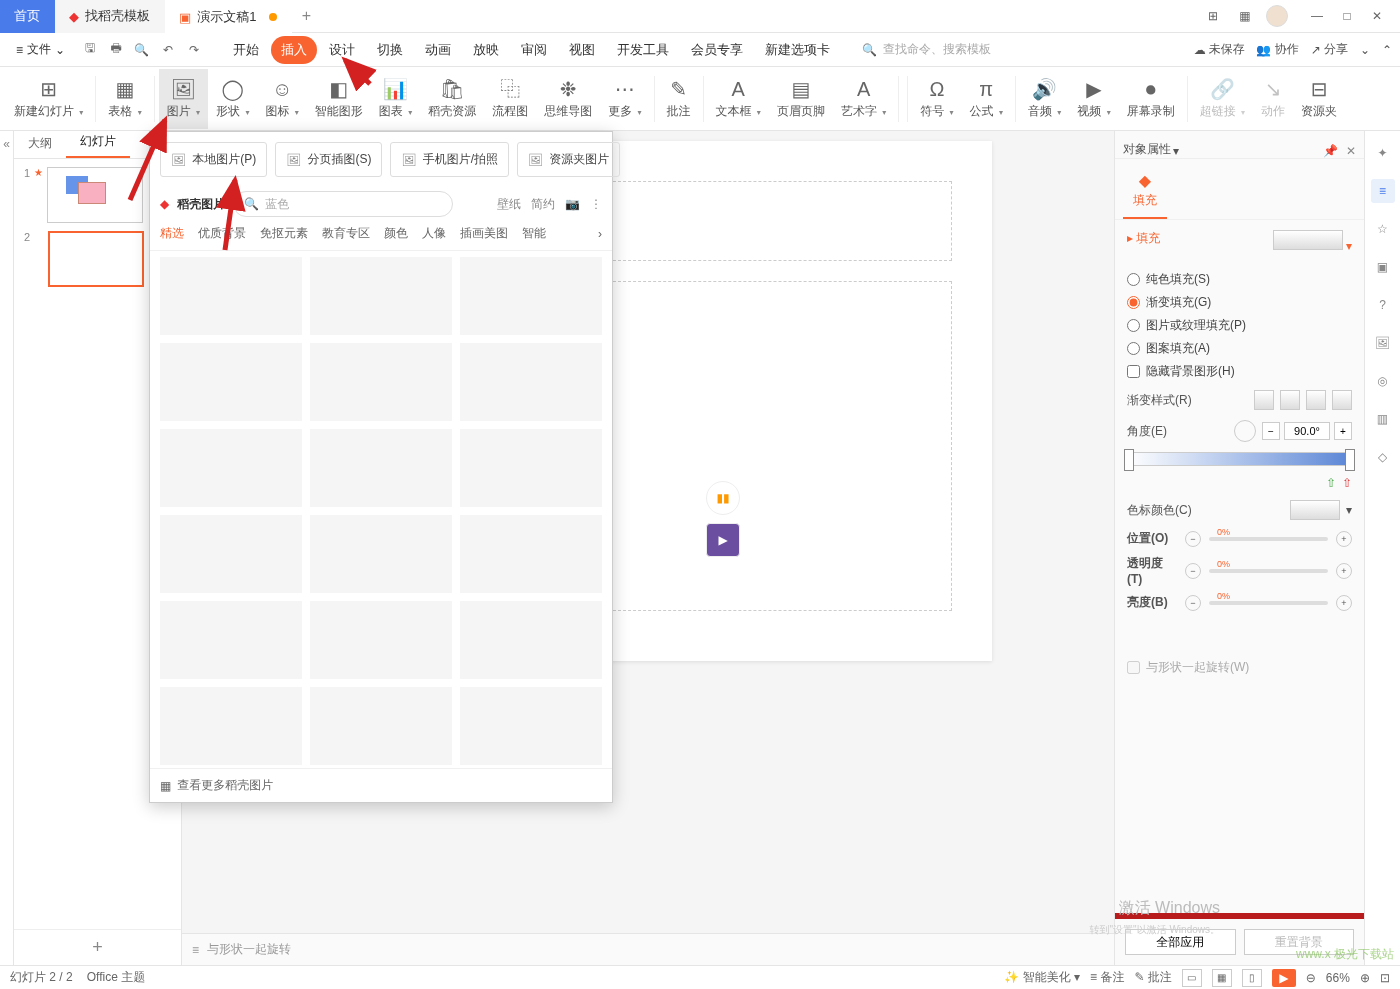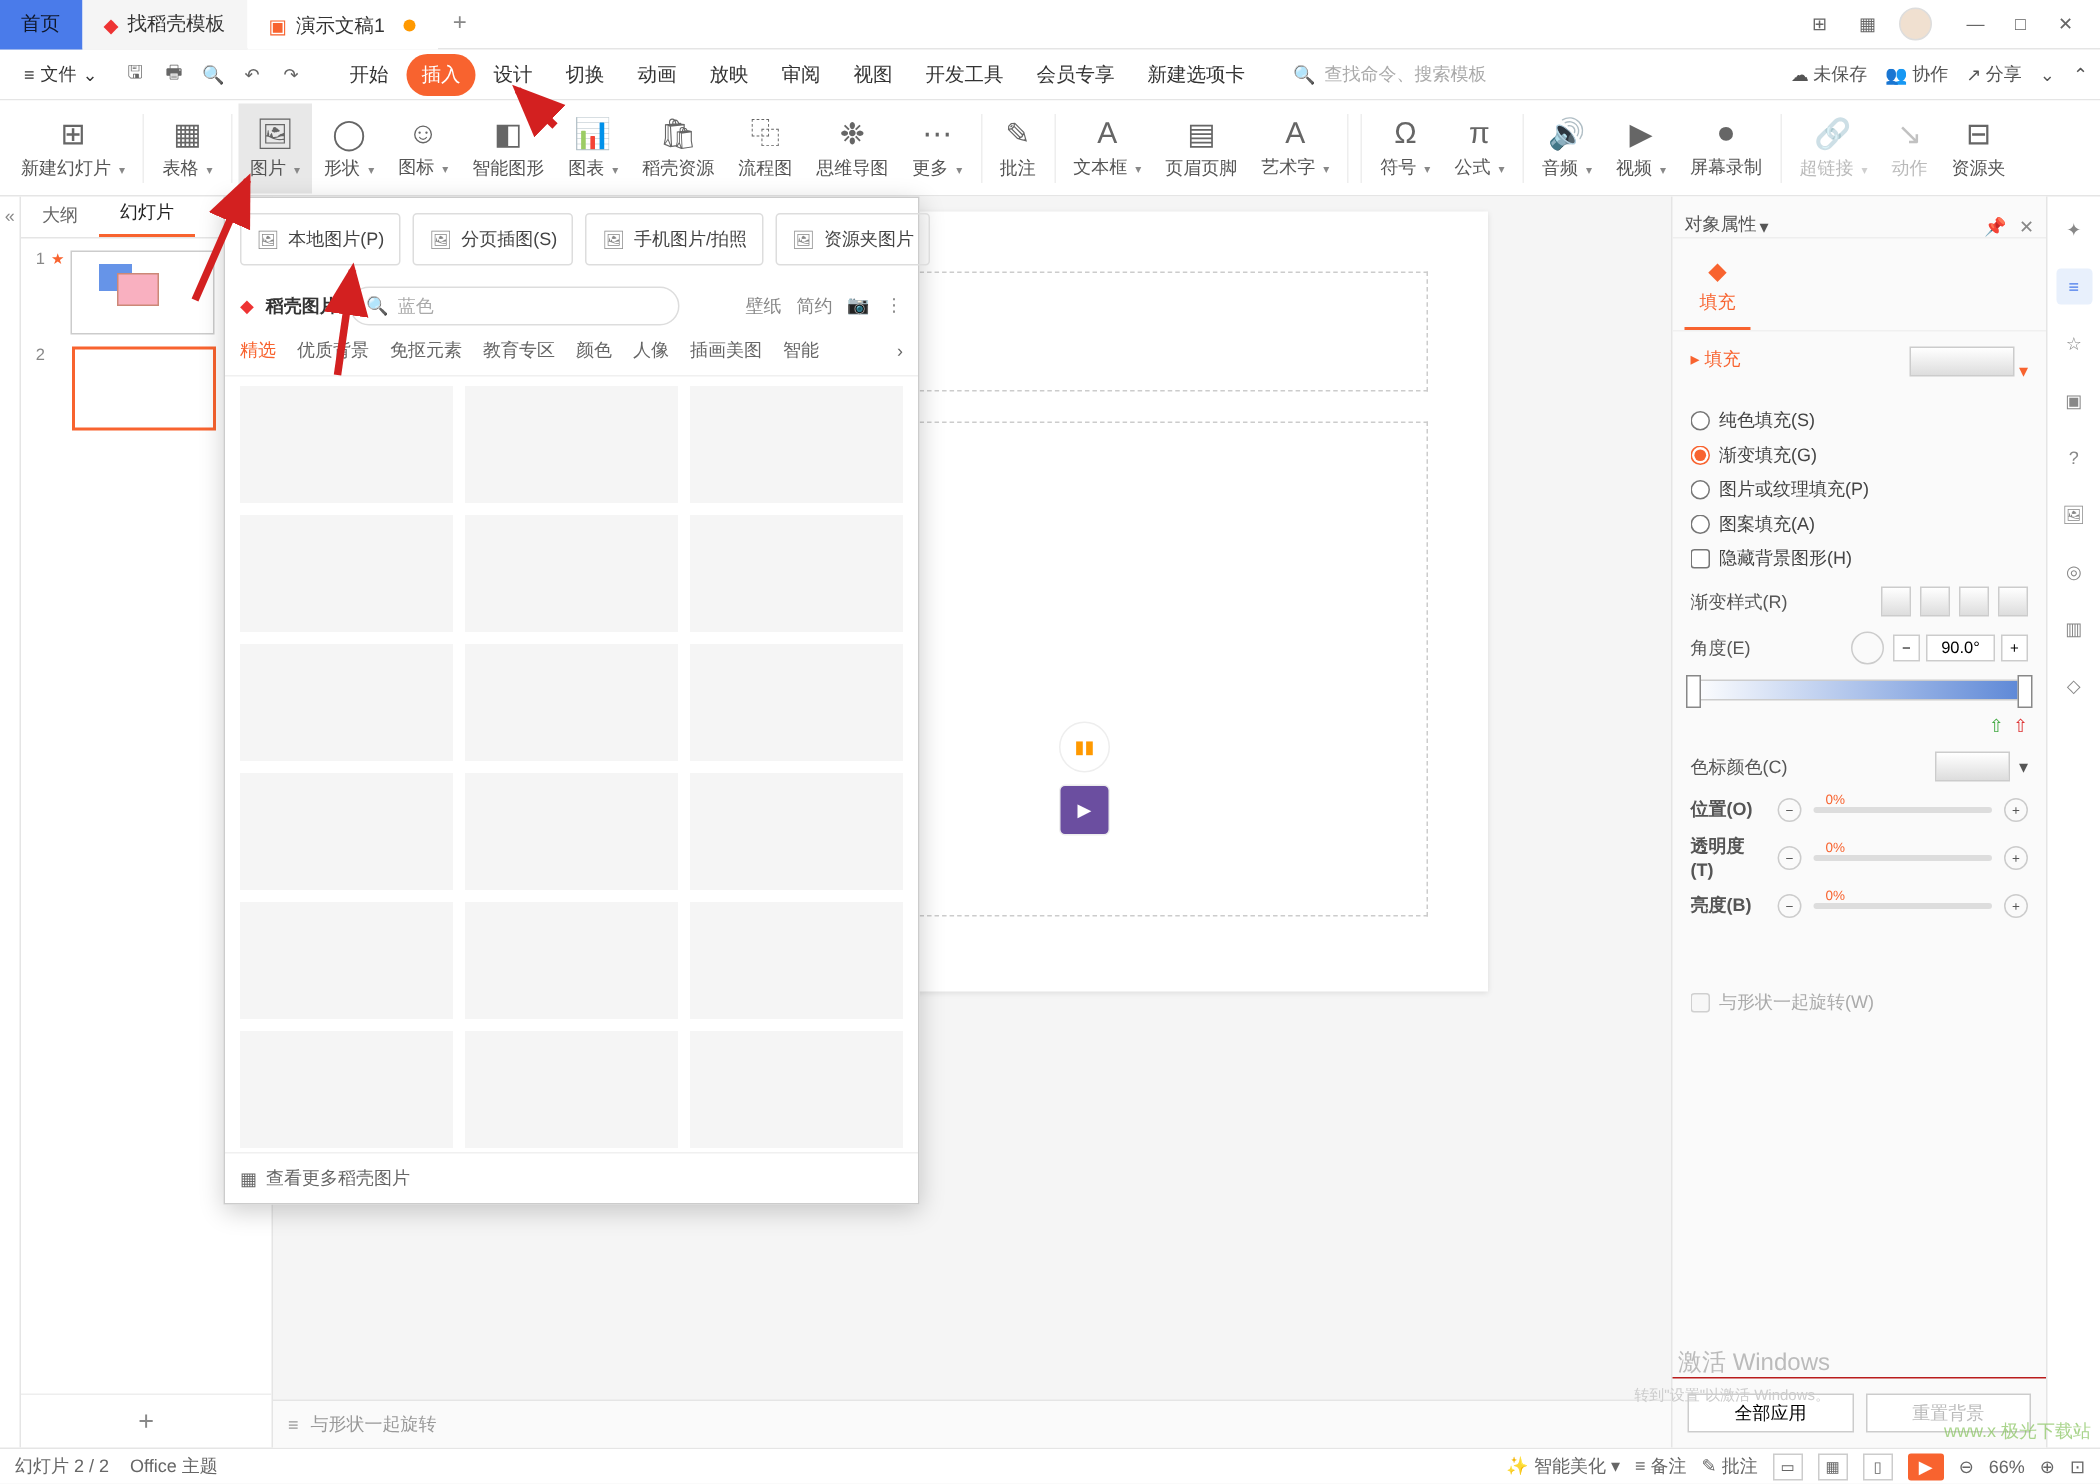--- a/index.html
+++ b/index.html
@@ -1,19 +1,19 @@
 <!DOCTYPE html>
 <html><head>
 <meta charset="utf-8">
 <style>
 * { margin: 0; padding: 0; box-sizing: border-box; font-family: "Microsoft YaHei", Arial, sans-serif; }
 body { width: 1400px; height: 989px; background: #fff; overflow: hidden; font-size: 12px; color: #333; position: relative; }
 .titlebar { height: 33px; background: #fff; display: flex; align-items: center; border-bottom: 1px solid #e5e5e5; }
 .tab { height: 33px; display: flex; align-items: center; padding: 0 14px; gap: 6px; border-right: 1px solid transparent; font-size: 13px; }
-.tab.home { background: #4a7bea; color: #0f172a; }
+.tab.home { background: #4a7bea; color: #ffffff; }
 .tab.templates { background: #f5f5f5; }
 .tab.active { background: #fff; border-top: 2px solid transparent; }
 .tab .dot { width: 8px; height: 8px; background: #f90; border-radius: 50%; margin-left: 6px; }
 .tab-add { width: 30px; height: 33px; display: flex; align-items: center; justify-content: center; color: #888; font-size: 16px; }
 .title-right { margin-left: auto; display: flex; align-items: center; gap: 10px; padding-right: 10px; }
 .title-right .btn { width: 22px; height: 22px; display: flex; align-items: center; justify-content: center; color: #666; }
 .avatar { width: 22px; height: 22px; border-radius: 50%; background: #f0e0d0; border: 1px solid #ddd; }
 .win-btns { display: flex; gap: 4px; margin-left: 6px; }
 .win-btns div { width: 26px; height: 26px; display: flex; align-items: center; justify-content: center; color: #666; }
 
@@ -60,21 +60,21 @@
 .side-icons { position: absolute; right: 374px; top: 350px; display: flex; flex-direction: column; gap: 8px; }
 .side-icons div { width: 34px; height: 34px; border-radius: 50%; background: #fff; border: 1px solid #eee; display: flex; align-items: center; justify-content: center; }
 .notes-bar { height: 32px; border-top: 1px solid #e5e5e5; display: flex; align-items: center; padding: 0 10px; color: #999; gap: 8px; background: #fafafa; }
 
 .dropdown-panel { position: absolute; left: 149px; top: 131px; width: 464px; height: 672px; background: #fff; border: 1px solid #ccc; box-shadow: 0 4px 16px rgba(0,0,0,0.2); z-index: 100; display: flex; flex-direction: column; }
 .dd-row1 { display: flex; gap: 8px; padding: 10px; }
 .dd-btn { flex: 0 0 auto; border: 1px solid #ddd; border-radius: 3px; padding: 8px 10px; display: flex; align-items: center; gap: 6px; font-size: 12px; color: #444; }
 .dd-btn .icn { color: #888; }
 .dd-row2 { display: flex; align-items: center; padding: 4px 10px 8px; gap: 8px; }
 .dd-search { flex: 1; max-width: 220px; border: 1px solid #ddd; border-radius: 14px; height: 26px; display: flex; align-items: center; padding: 0 10px; color: #aaa; gap: 6px; }
-.dd-right-opts { margin-left: auto; display: flex; gap: 10px; color: #888; }
+.dd-right-opts { margin-left: auto; display: flex; gap: 10px; color: #888; align-items: center; }
 .dd-cats { display: flex; gap: 14px; padding: 0 10px 8px; border-bottom: 1px solid #f0f0f0; color: #666; align-items: center; }
 .dd-cats span.active { color: #f8632f; }
 .dd-grid { flex: 1; padding: 6px 10px; overflow: auto; display: grid; grid-template-columns: repeat(3, 1fr); gap: 8px; }
 .dd-cell { background: #f5f5f5; height: 78px; }
 .dd-footer { border-top: 1px solid #f0f0f0; padding: 8px 10px; display: flex; align-items: center; gap: 6px; color: #666; }
 
 .right-panel { width: 250px; border-left: 1px solid #e5e5e5; display: flex; flex-direction: column; background: #fafafa; }
 .rp-head { height: 28px; display: flex; align-items: flex-end; padding: 0 8px; font-size: 12px; color: #555; border-bottom: 1px solid #eee; }
 .rp-head .sp { margin-left: auto; display: flex; gap: 8px; color: #888; }
 .rp-tab { padding: 8px 10px; display: flex; flex-direction: column; align-items: center; gap: 2px; color: #f8632f; font-size: 12px; border-bottom: 2px solid #f8632f; width: fit-content; margin: 4px 8px 0; }
@@ -86,21 +86,21 @@
 .rp-row .lbl { flex: 1; }
 .rp-swatch { width: 20px; height: 20px; border: 1px solid #ccc; background: linear-gradient(#fff,#ddd); }
 .rp-num-ctrl { display: flex; align-items: center; gap: 4px; }
 .rp-num-ctrl button { width: 18px; height: 18px; border: 1px solid #ccc; background: #fff; font-size: 10px; }
 .rp-num-ctrl input { width: 46px; height: 18px; border: 1px solid #ccc; text-align: center; font-size: 11px; }
 .slider-row { display: flex; align-items: center; gap: 8px; margin: 8px 0; font-size: 12px; color: #555; }
 .slider-row .lbl { width: 50px; font-weight: bold; }
 .slider-row .track { flex: 1; height: 4px; background: #ddd; position: relative; border-radius: 2px; }
 .slider-row .track .mark { position: absolute; top: -10px; font-size: 9px; color: #f8632f; left: 8px; }
 .slider-row .m { width: 16px; height: 16px; border: 1px solid #ccc; border-radius: 50%; display: flex; align-items: center; justify-content: center; font-size: 9px; }
-.rp-footer { margin-top: auto; padding: 10px; display: flex; gap: 8px; border-top: 1px solid #b91c1c; align-items: center; }
+.rp-footer { margin-top: auto; padding: 10px; display: flex; gap: 8px; border-top: 6px solid #b91c1c; align-items: center; }
 .rp-footer button { flex: 1; border: 1px solid #ccc; background: #fff; height: 26px; font-size: 12px; }
 .gradient-bar { height: 14px; background: linear-gradient(90deg, #fff, #5b86d6); border: 1px solid #ccc; position: relative; margin: 6px 0 10px; }
 .grad-stop { position: absolute; top: -4px; width: 10px; height: 22px; background: #fff; border: 1px solid #888; }
 
 .right-rail { width: 36px; border-left: 1px solid #e5e5e5; display: flex; flex-direction: column; align-items: center; padding-top: 10px; gap: 14px; color: #888; }
 .right-rail div { width: 24px; height: 24px; display: flex; align-items: center; justify-content: center; }
 .right-rail div.active { color: #4a7bea; background: #e8f0fc; border-radius: 3px; }
 
 .statusbar { height: 24px; border-top: 1px solid #e5e5e5; display: flex; align-items: center; padding: 0 10px; font-size: 12px; color: #666; gap: 14px; }
 .statusbar .right { margin-left: auto; display: flex; align-items: center; gap: 10px; }

